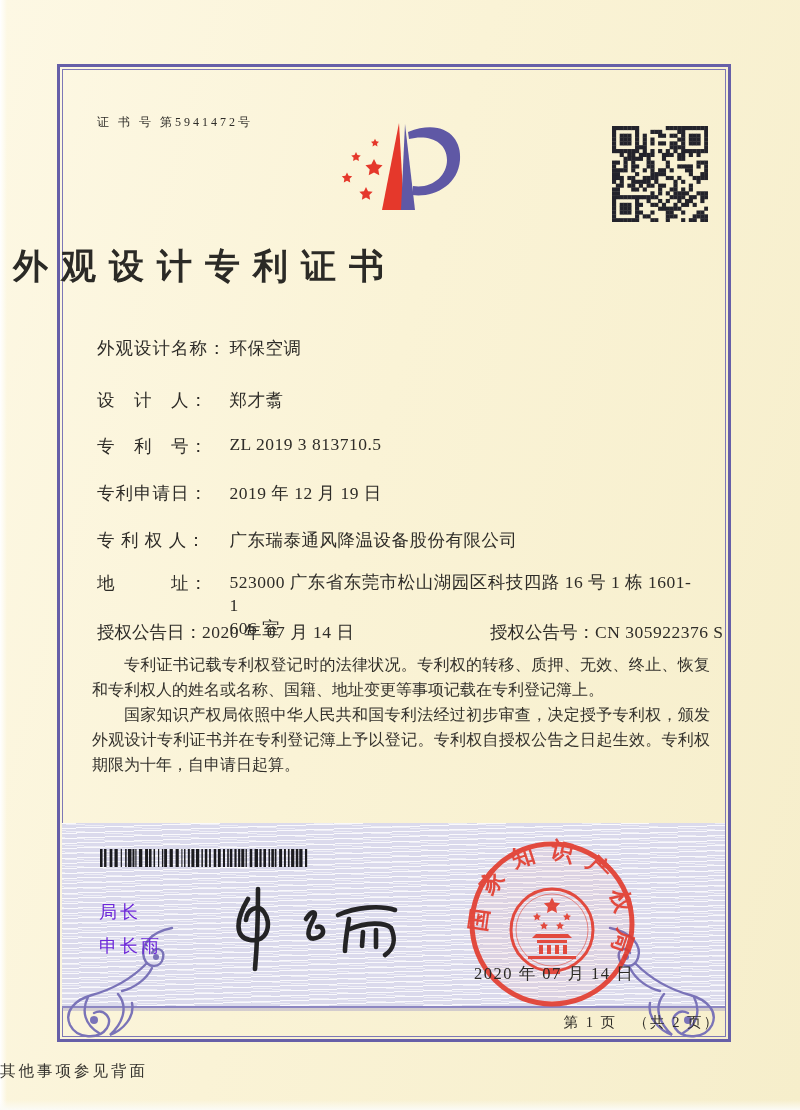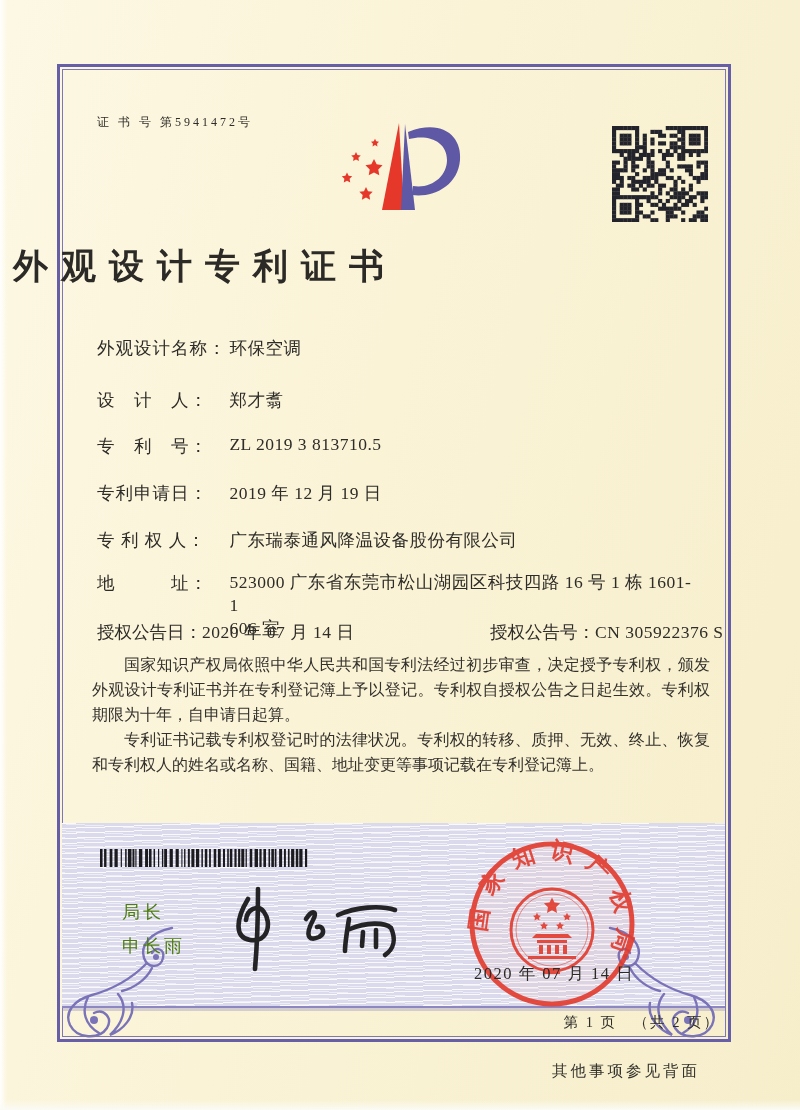--- a/index.html
+++ b/index.html
@@ -28,30 +28,30 @@
   .paras{position:absolute;left:92px;top:652px;width:618px;font-size:16px;
     line-height:25px;text-align:justify;color:#33312c;}
   .paras p{margin:0;text-indent:2em;}
   .panel{position:absolute;left:62px;top:823px;width:663px;height:183px;
     background-color:#dbdaec;
     background-image:
       repeating-linear-gradient(178deg,rgba(255,255,255,.85) 0 1px,rgba(219,218,236,0) 1px 5px),
       repeating-linear-gradient(183deg,rgba(255,255,255,.5) 0 1px,rgba(219,218,236,0) 1px 7px);
     box-shadow:0 2px 0 #8d87c2,0 5px 0 rgba(141,135,194,.35);}
   .barcode{position:absolute;left:100px;top:849px;}
-  .director{position:absolute;left:122px;
+  .director{position:absolute;left:99px;
     font-family:"Liberation Sans","DejaVu Sans",sans-serif;
-    font-size:18px;color:#4d7c0f;letter-spacing:3px;}
+    font-size:18px;color:#6d28d9;letter-spacing:3px;}
   .director.l1{top:900px;}
   .director.l2{top:934px;}
   .signature{position:absolute;left:222px;top:885px;}
   .seal{position:absolute;left:462px;top:838px;}
   .seal-date{position:absolute;left:474px;top:963px;font-size:16.5px;letter-spacing:1.5px;color:#2b2a26;}
   .page-no{position:absolute;top:1013px;left:0;width:720px;text-align:right;font-size:14.5px;letter-spacing:2px;}
-  .back-note{position:absolute;top:1061px;left:0;width:700px;text-align:right;font-size:15.5px;letter-spacing:3px;color:#35332e;}
+  .back-note{position:absolute;top:1061px;left:0;width:700px;text-align:left;font-size:15.5px;letter-spacing:3px;color:#35332e;}
   .fl{position:absolute;}
   .fl.left{left:56px;top:924px;}
   .fl.right{left:604px;top:924px;transform:scaleX(-1);}
 </style>
 </head>
 <body>
 
 <div class="edge-left"></div>
 <div class="edge-bottom"></div>
 
@@ -430,22 +430,22 @@
 </div>
 
 <div class="field" style="top:620px">
   <span>授权公告日：</span><span class="fvalue">2020 年 07 月 14 日</span>
   <span class="grant2">
     <span>授权公告号：</span><span class="fvalue">CN 305922376 S</span>
   </span>
 </div>
 
 <div class="paras">
+  <p>专利证书记载专利权登记时的法律状况。专利权的转移、质押、无效、终止、恢复和专利权人的姓名或名称、国籍、地址变更等事项记载在专利登记簿上。</p>
   <p>国家知识产权局依照中华人民共和国专利法经过初步审查，决定授予专利权，颁发外观设计专利证书并在专利登记簿上予以登记。专利权自授权公告之日起生效。专利权期限为十年，自申请日起算。</p>
-  <p>专利证书记载专利权登记时的法律状况。专利权的转移、质押、无效、终止、恢复和专利权人的姓名或名称、国籍、地址变更等事项记载在专利登记簿上。</p>
 </div>
 
 <div class="panel"></div>
 
 <svg class="fl left" width="122" height="122" viewBox="0 0 122 122">
   <g fill="none" stroke="#7a73b8" stroke-width="2.4" stroke-linecap="round">
     <path d="M116 4 C94 8 84 22 88 34 C92 45 105 44 107 34 C109 25 100 22 96 29"></path>
     <path d="M90 40 C72 58 54 66 36 71 C18 76 8 88 14 101 C21 115 43 116 51 104 C57 94 48 84 38 89"></path>
     <path d="M62 70 C72 82 68 98 54 111 C67 106 79 93 76 79"></path>
     <path d="M32 73 C25 87 29 101 43 109"></path>

